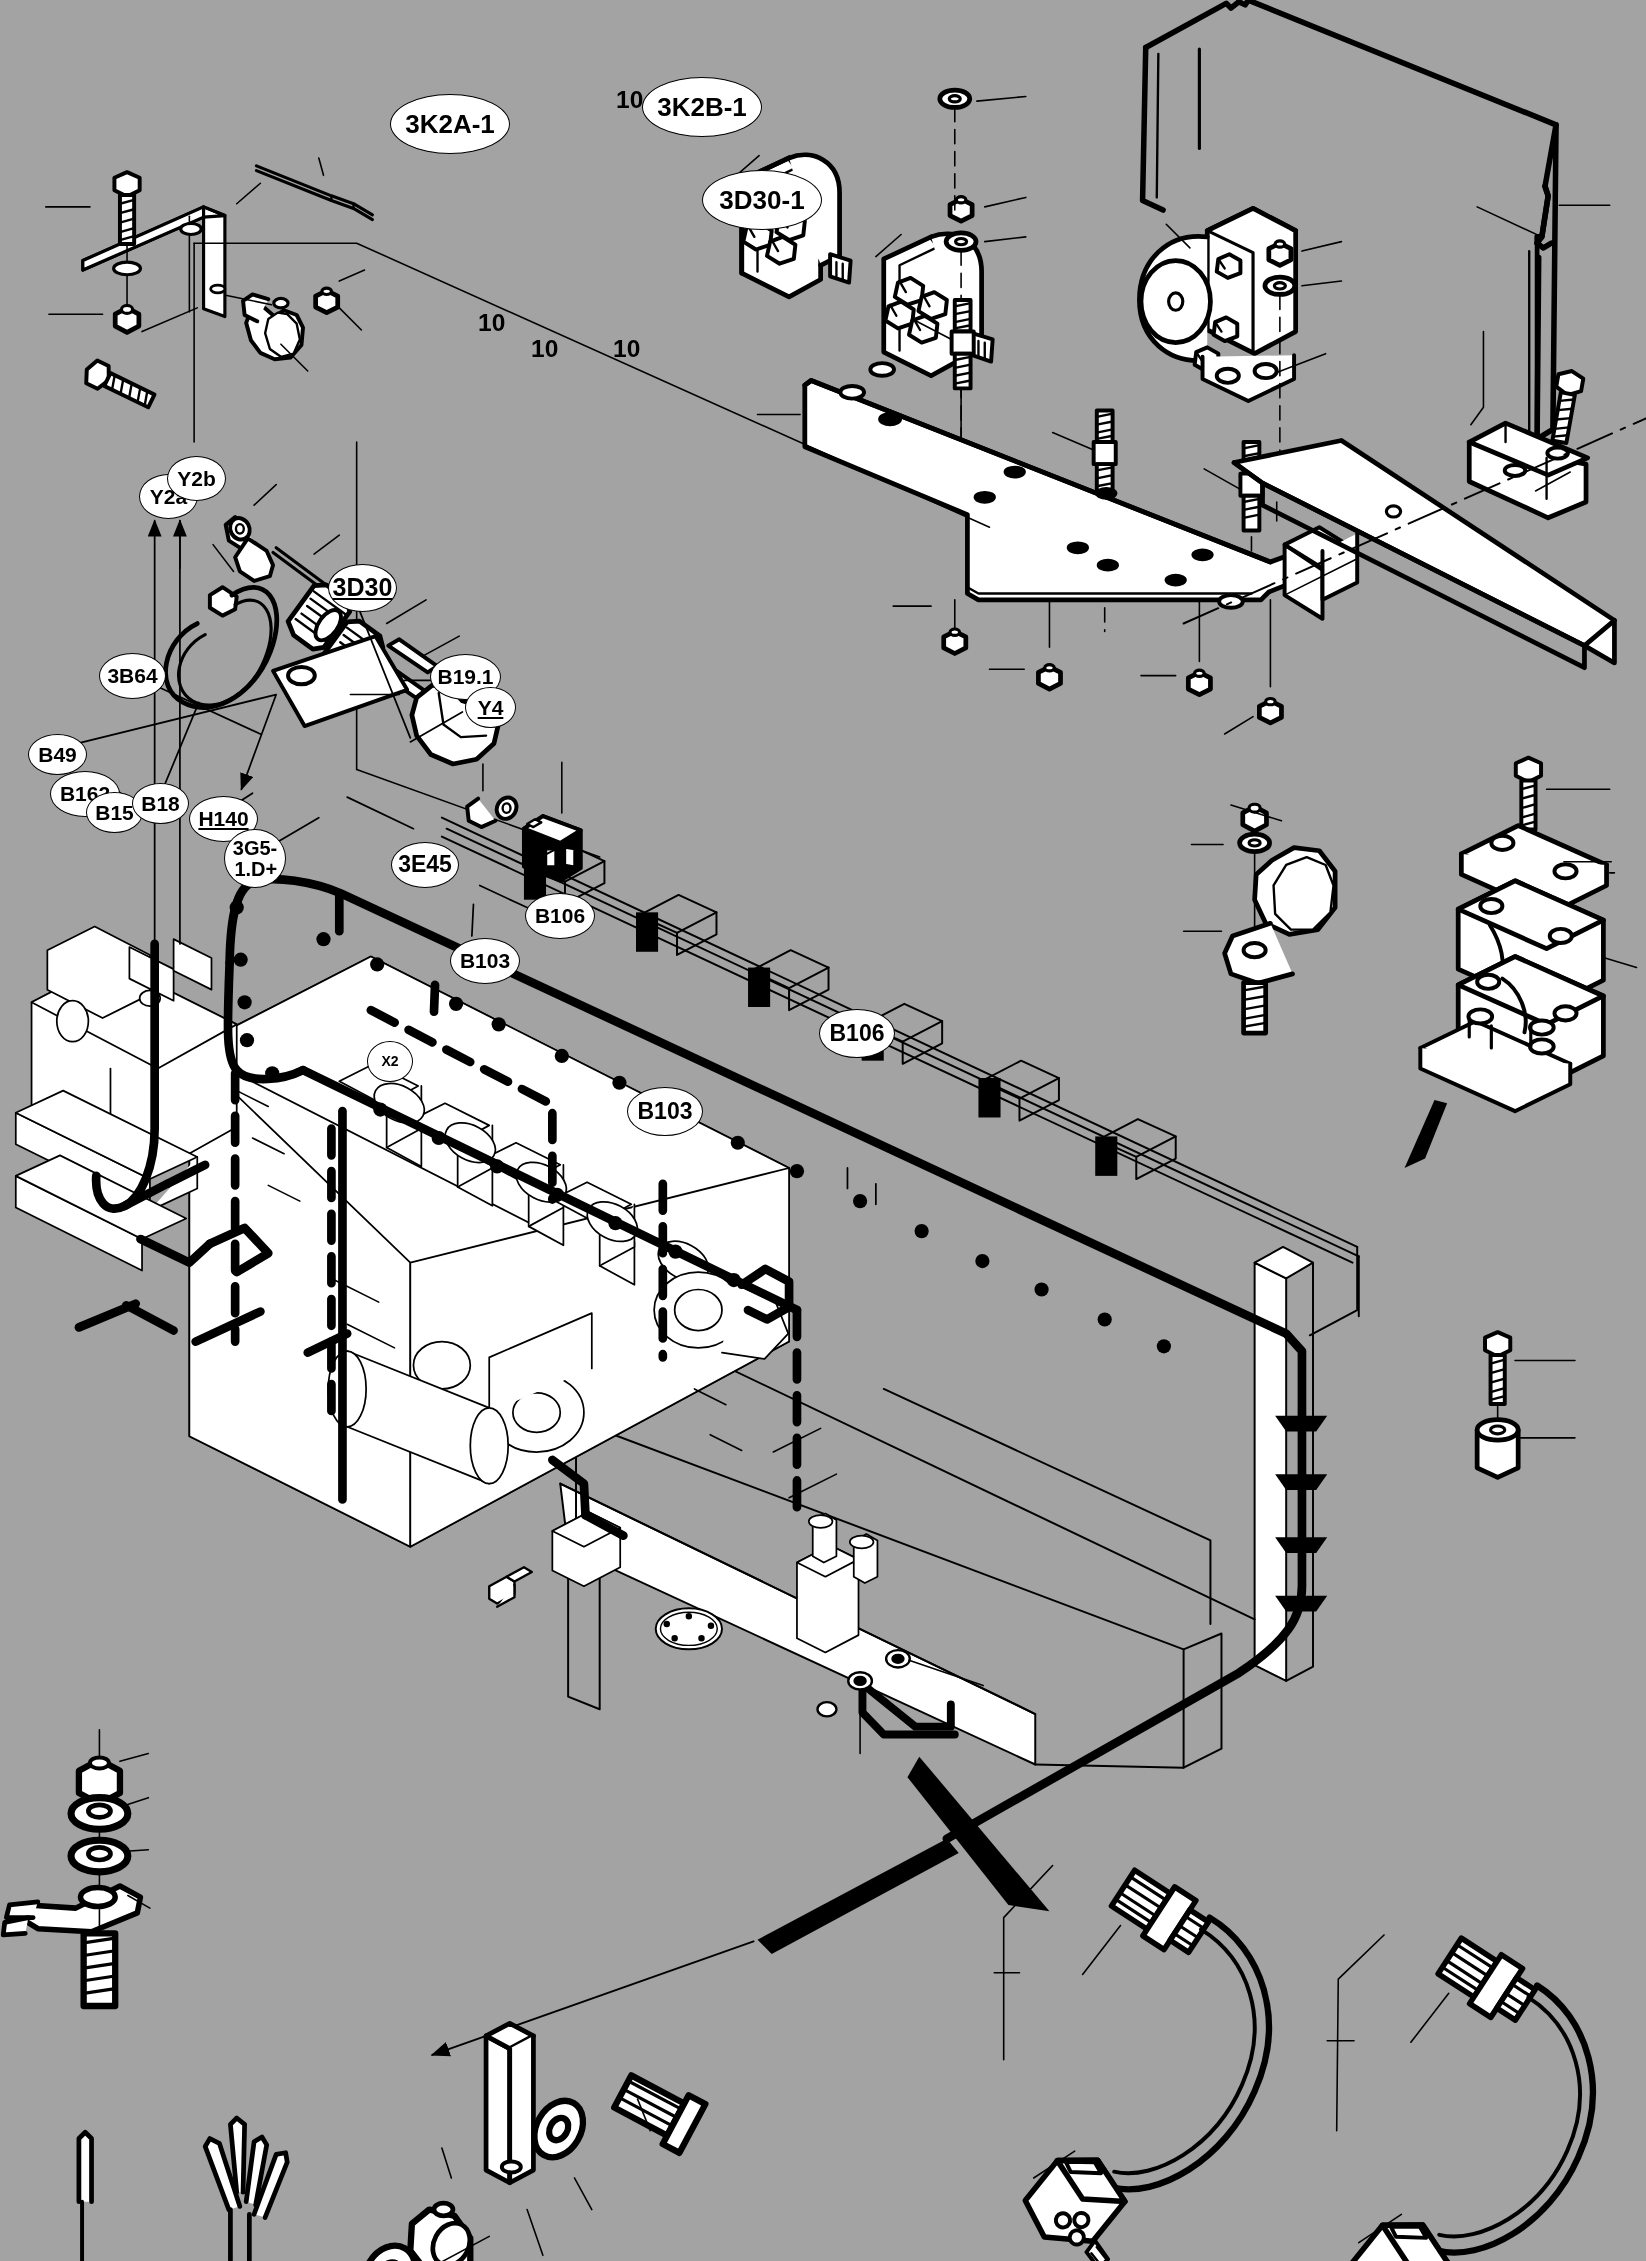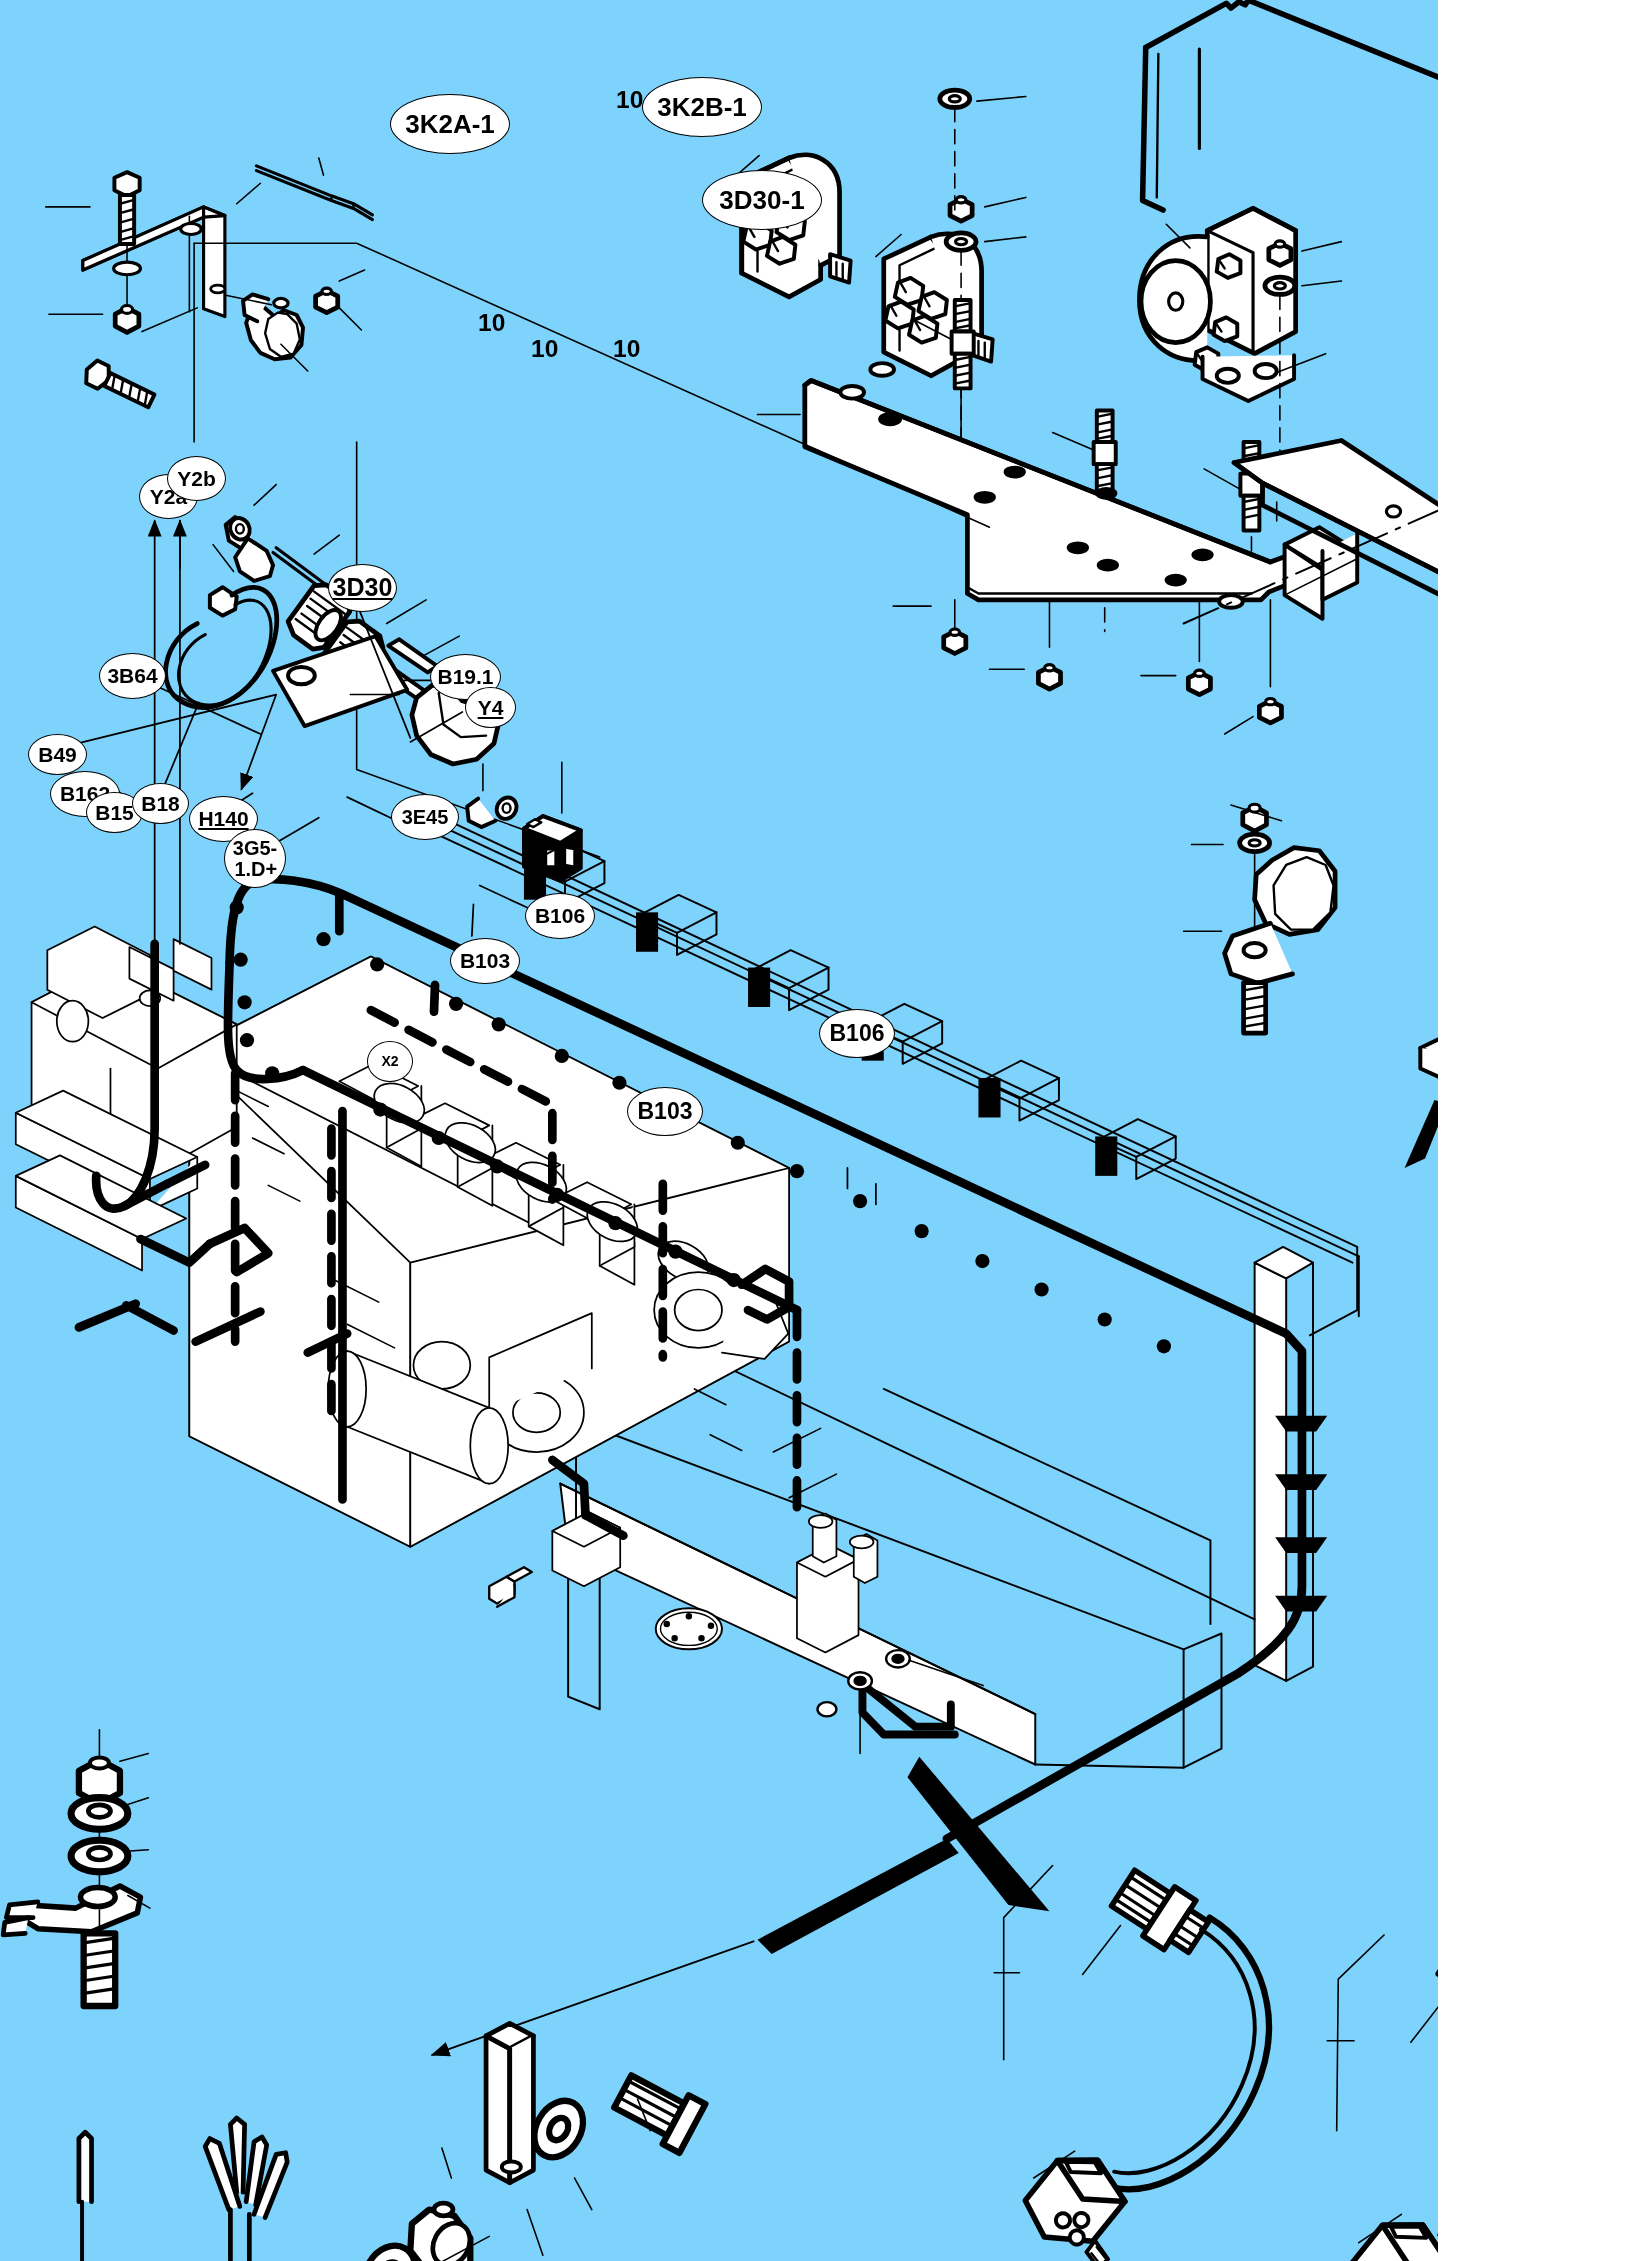--- a/index.html
+++ b/index.html
@@ -1,17 +1,17 @@
 <!DOCTYPE html>
 <html style="font-size:12.6px"><head>
 <meta charset="utf-8">
 <style>
   html,body{margin:0;padding:0;background:#ffffff;}
   body{font-family:"Liberation Sans", sans-serif;}
-  #stage{position:relative;width:1438px;height:2261px;background:#7dd3fc;overflow:hidden;}
+  #stage{position:relative;width:1646px;height:2261px;background:#a3a3a3;overflow:hidden;}
   #stage svg{position:absolute;left:0;top:0;width:1646px;height:2261px;}
   .callout{position:absolute;border:1.3px solid #000;border-radius:50%;
            background:#fff;display:flex;align-items:center;justify-content:center;
            color:#000;font-weight:700;line-height:1.02;text-align:center;
            font-family:"Liberation Sans", sans-serif;}
   .plain{position:absolute;color:#000;font-weight:700;
          font-family:"Liberation Sans", sans-serif;display:flex;
          align-items:center;justify-content:center;}
 </style>
 </head>
@@ -860,21 +860,21 @@
       <div class="callout" style="left: 99px; top: 653px; width: 65px; height: 44px; font-size: 21px; white-space: pre-line;">3B64</div>
       <div class="callout" style="left: 430px; top: 654px; width: 69px; height: 44px; font-size: 21px; white-space: pre-line;">B19.1</div>
       <div class="callout" style="left: 465px; top: 687px; width: 49px; height: 39px; font-size: 21px; white-space: pre-line; text-decoration: underline;">Y4</div>
       <div class="callout" style="left: 28px; top: 734px; width: 57px; height: 39px; font-size: 21px; white-space: pre-line;">B49</div>
       <div class="callout" style="left: 50px; top: 771px; width: 68px; height: 44px; font-size: 21px; white-space: pre-line;">B162</div>
       <div class="callout" style="left: 86px; top: 792px; width: 55px; height: 39px; font-size: 21px; white-space: pre-line; text-align: center;">B15</div>
       <div class="callout" style="left: 132px; top: 783px; width: 55px; height: 39px; font-size: 21px; white-space: pre-line;">B18</div>
       <div class="callout" style="left: 189px; top: 796px; width: 67px; height: 44px; font-size: 21px; white-space: pre-line; text-decoration: underline;">H140</div>
       <div class="callout" style="left: 224px; top: 829px; width: 60px; height: 57px; font-size: 20px; white-space: pre-line; text-align: right;">3G5-
 1.D+</div>
-      <div class="callout" style="left: 391px; top: 794px; width: 66px; height: 44px; font-size: 20px; white-space: pre-line;">3E45</div>
+      <div class="callout" style="left: 391px; top: 842px; width: 66px; height: 44px; font-size: 23px; white-space: pre-line;">3E45</div>
       <div class="callout" style="left: 525px; top: 893px; width: 68px; height: 44px; font-size: 21px; white-space: pre-line;">B106</div>
       <div class="callout" style="left: 450px; top: 938px; width: 68px; height: 44px; font-size: 21px; white-space: pre-line;">B103</div>
       <div class="callout" style="left: 367px; top: 1041px; width: 44px; height: 39px; font-size: 14px; white-space: pre-line;">X2</div>
       <div class="callout" style="left: 627px; top: 1087px; width: 74px; height: 47px; font-size: 23px; white-space: pre-line;">B103</div>
       <div class="callout" style="left: 819px; top: 1009px; width: 74px; height: 47px; font-size: 23px; white-space: pre-line;">B106</div>
     </div>
 <div id="plain-layer">
       <div class="plain" style="left: 616px; top: 86px; font-size: 24.5px;">10</div>
       <div class="plain" style="left: 478px; top: 309px; font-size: 24.5px;">10</div>
       <div class="plain" style="left: 531px; top: 335px; font-size: 24.5px;">10</div>

